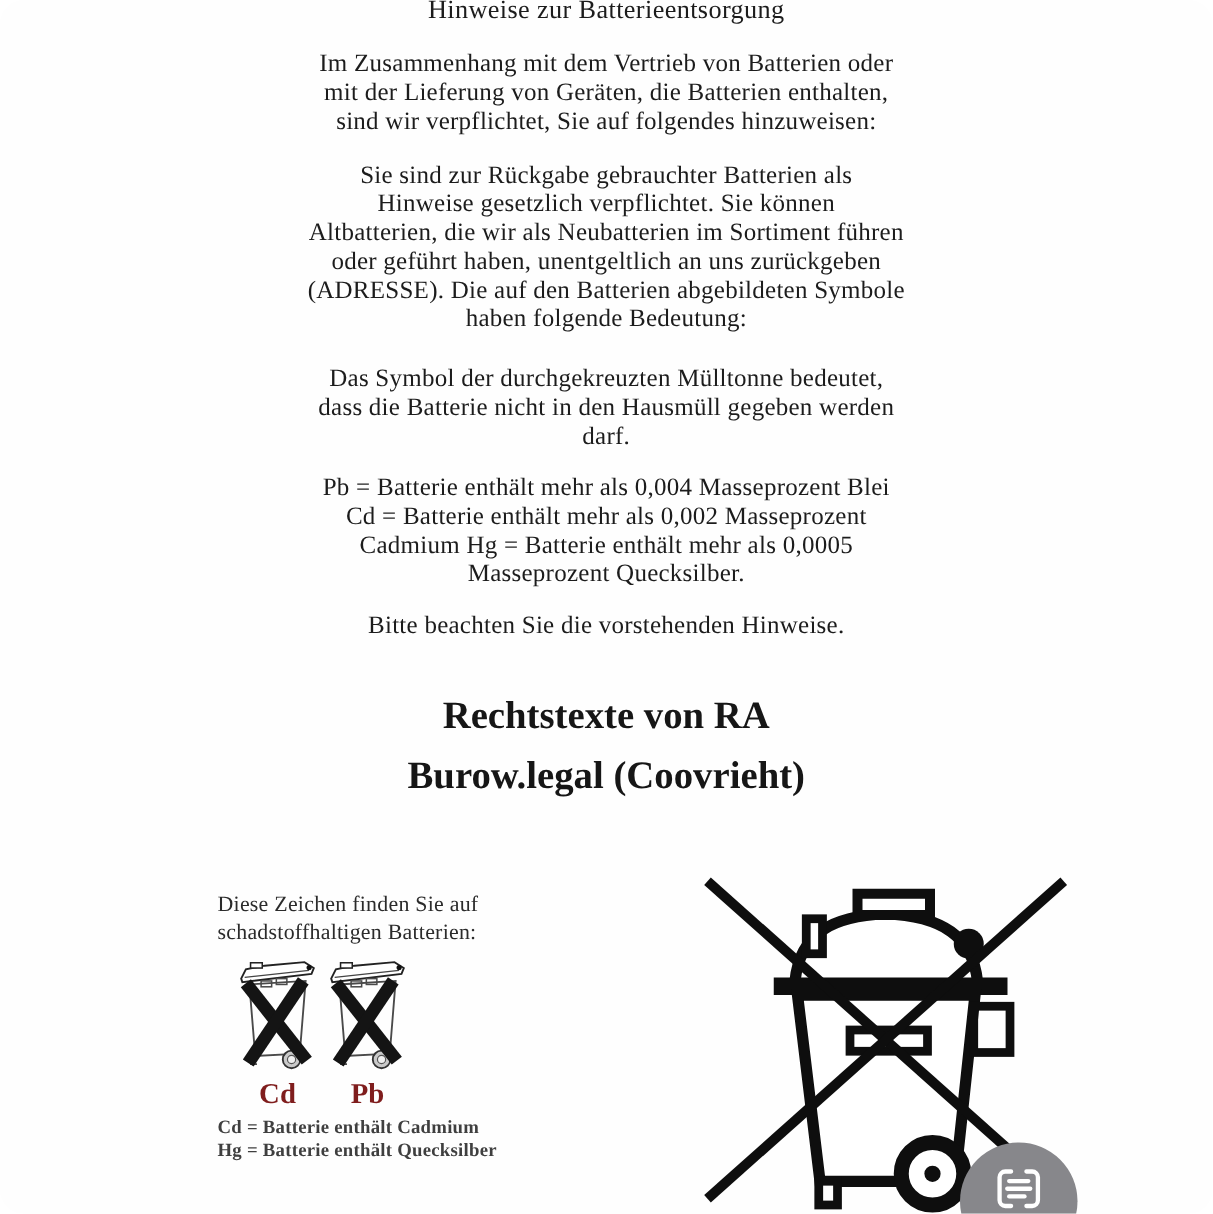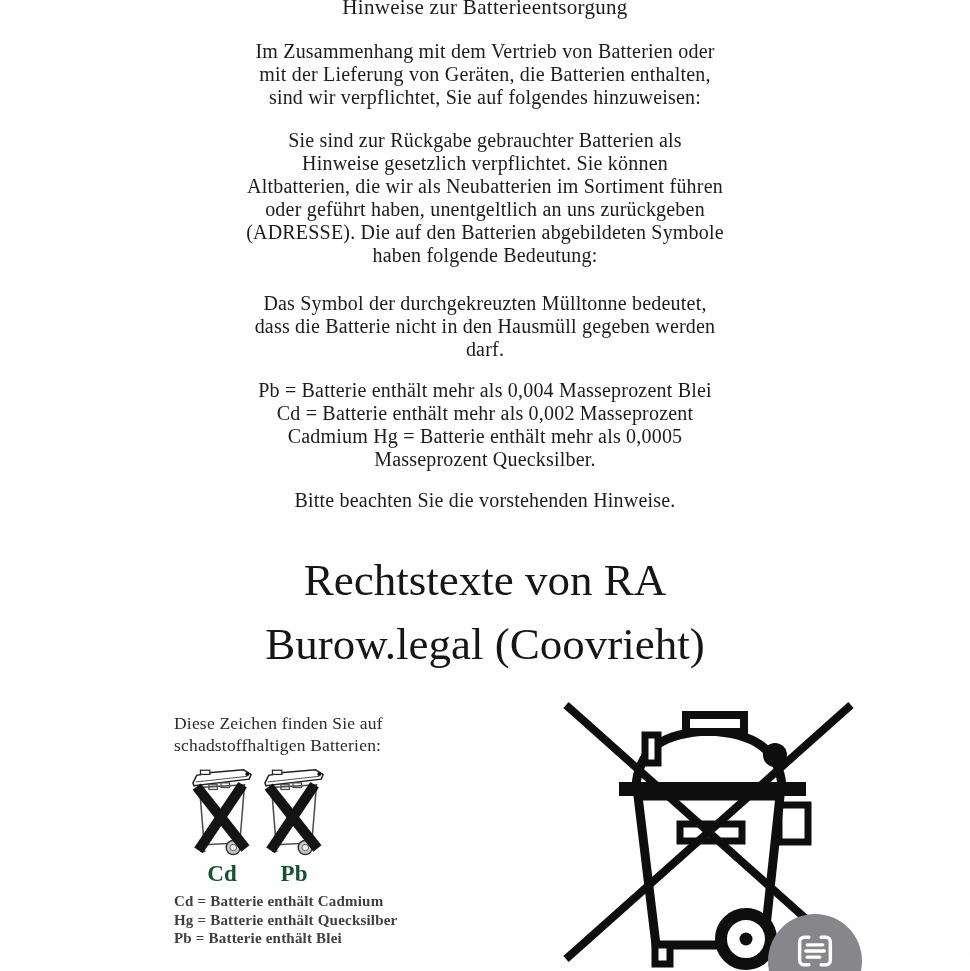--- a/index.html
+++ b/index.html
@@ -39,23 +39,23 @@
     white-space: pre-line;
     letter-spacing: 0.2px;
   }
   .p1 { margin-top: 21px !important; text-align: center; }
   .p2 { margin-top: 20px !important; }
   .p3 { margin-top: 25px !important; }
   .p4 { margin-top: 18px !important; }
   .p5 { margin-top: 18px !important; }
   .signature-heading {
     margin: 36px 0 0 0;
-    font-size: 45px;
-    line-height: 64px;
-    font-weight: 400;
+    font-size: 31px;
+    line-height: 48px;
+    font-weight: 700;
     white-space: pre-line;
     color: #161616;
   }
   
   .symbols-block {
     position: absolute;
     left: 174px;
     top: 712px;
     width: 320px;
     font-family: Liberation Serif, serif;
@@ -77,21 +77,21 @@
   }
   .bins-row figure {
     margin: 0;
     width: 68px;
     text-align: center;
   }
   .bins-row figcaption {
     margin-top: 1px;
     font-size: 23px;
     font-weight: 600;
-    color: #14532d;
+    color: #7f1d1d;
   }
   .symbols-legend {
     margin-top: 5px;
     font-size: 15px;
     line-height: 18.5px;
     font-weight: 600;
     color: #3f3f3f;
     letter-spacing: 0.2px;
   }
   
@@ -187,21 +187,20 @@
           <line x1="8" y1="22" x2="60" y2="88" stroke="#141414" stroke-width="11"></line>
           <line x1="57" y1="20" x2="10" y2="90" stroke="#141414" stroke-width="11"></line>
         </svg>
         <figcaption>Pb</figcaption>
       </figure>
     </div>
 
     <div class="symbols-legend">
       <div>Cd = Batterie enthält Cadmium</div>
       <div>Hg = Batterie enthält Quecksilber</div>
-      <div>Pb = Batterie enthält Blei</div>
     </div>
   </div>
 
   <svg class="weee-bin" viewBox="0 0 300 278">
 
     <path d="M 78,92 C 82,52 110,40 150,38 C 196,40 220,56 224,92" fill="#ffffff" stroke="#0e0e0e" stroke-width="9"></path>
 
     <rect x="128" y="22" width="58" height="17" fill="#ffffff" stroke="#0e0e0e" stroke-width="8"></rect>
 
     <rect x="87" y="42" width="13" height="28" fill="#ffffff" stroke="#0e0e0e" stroke-width="7"></rect>

